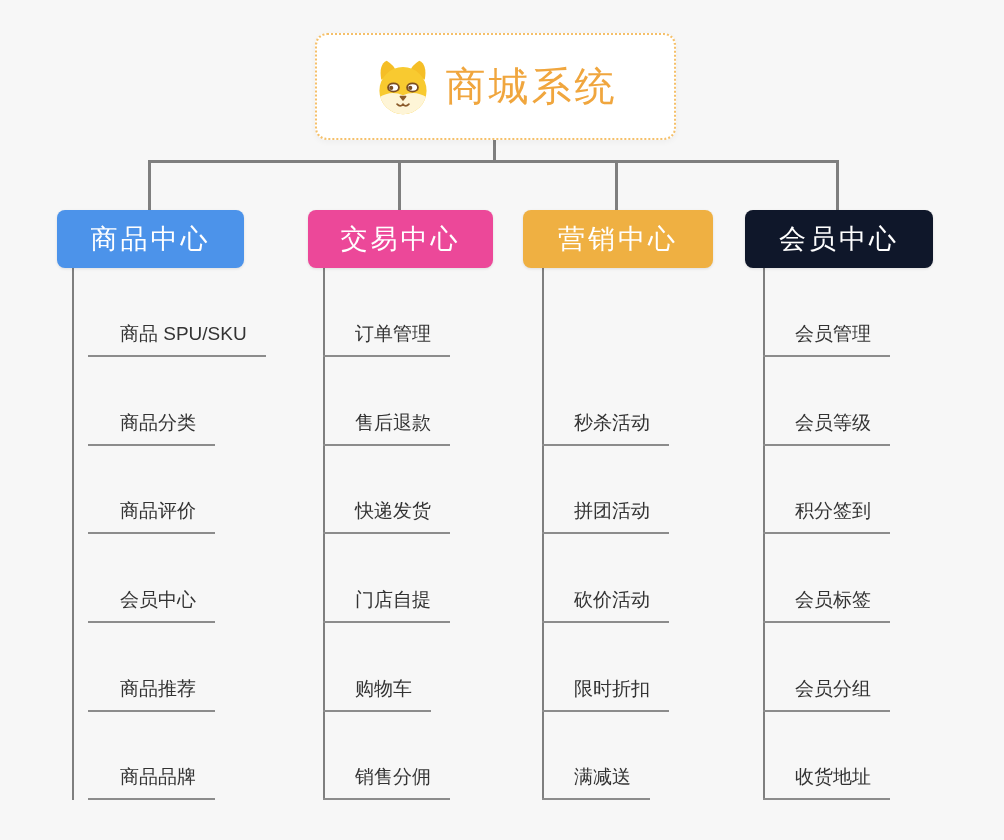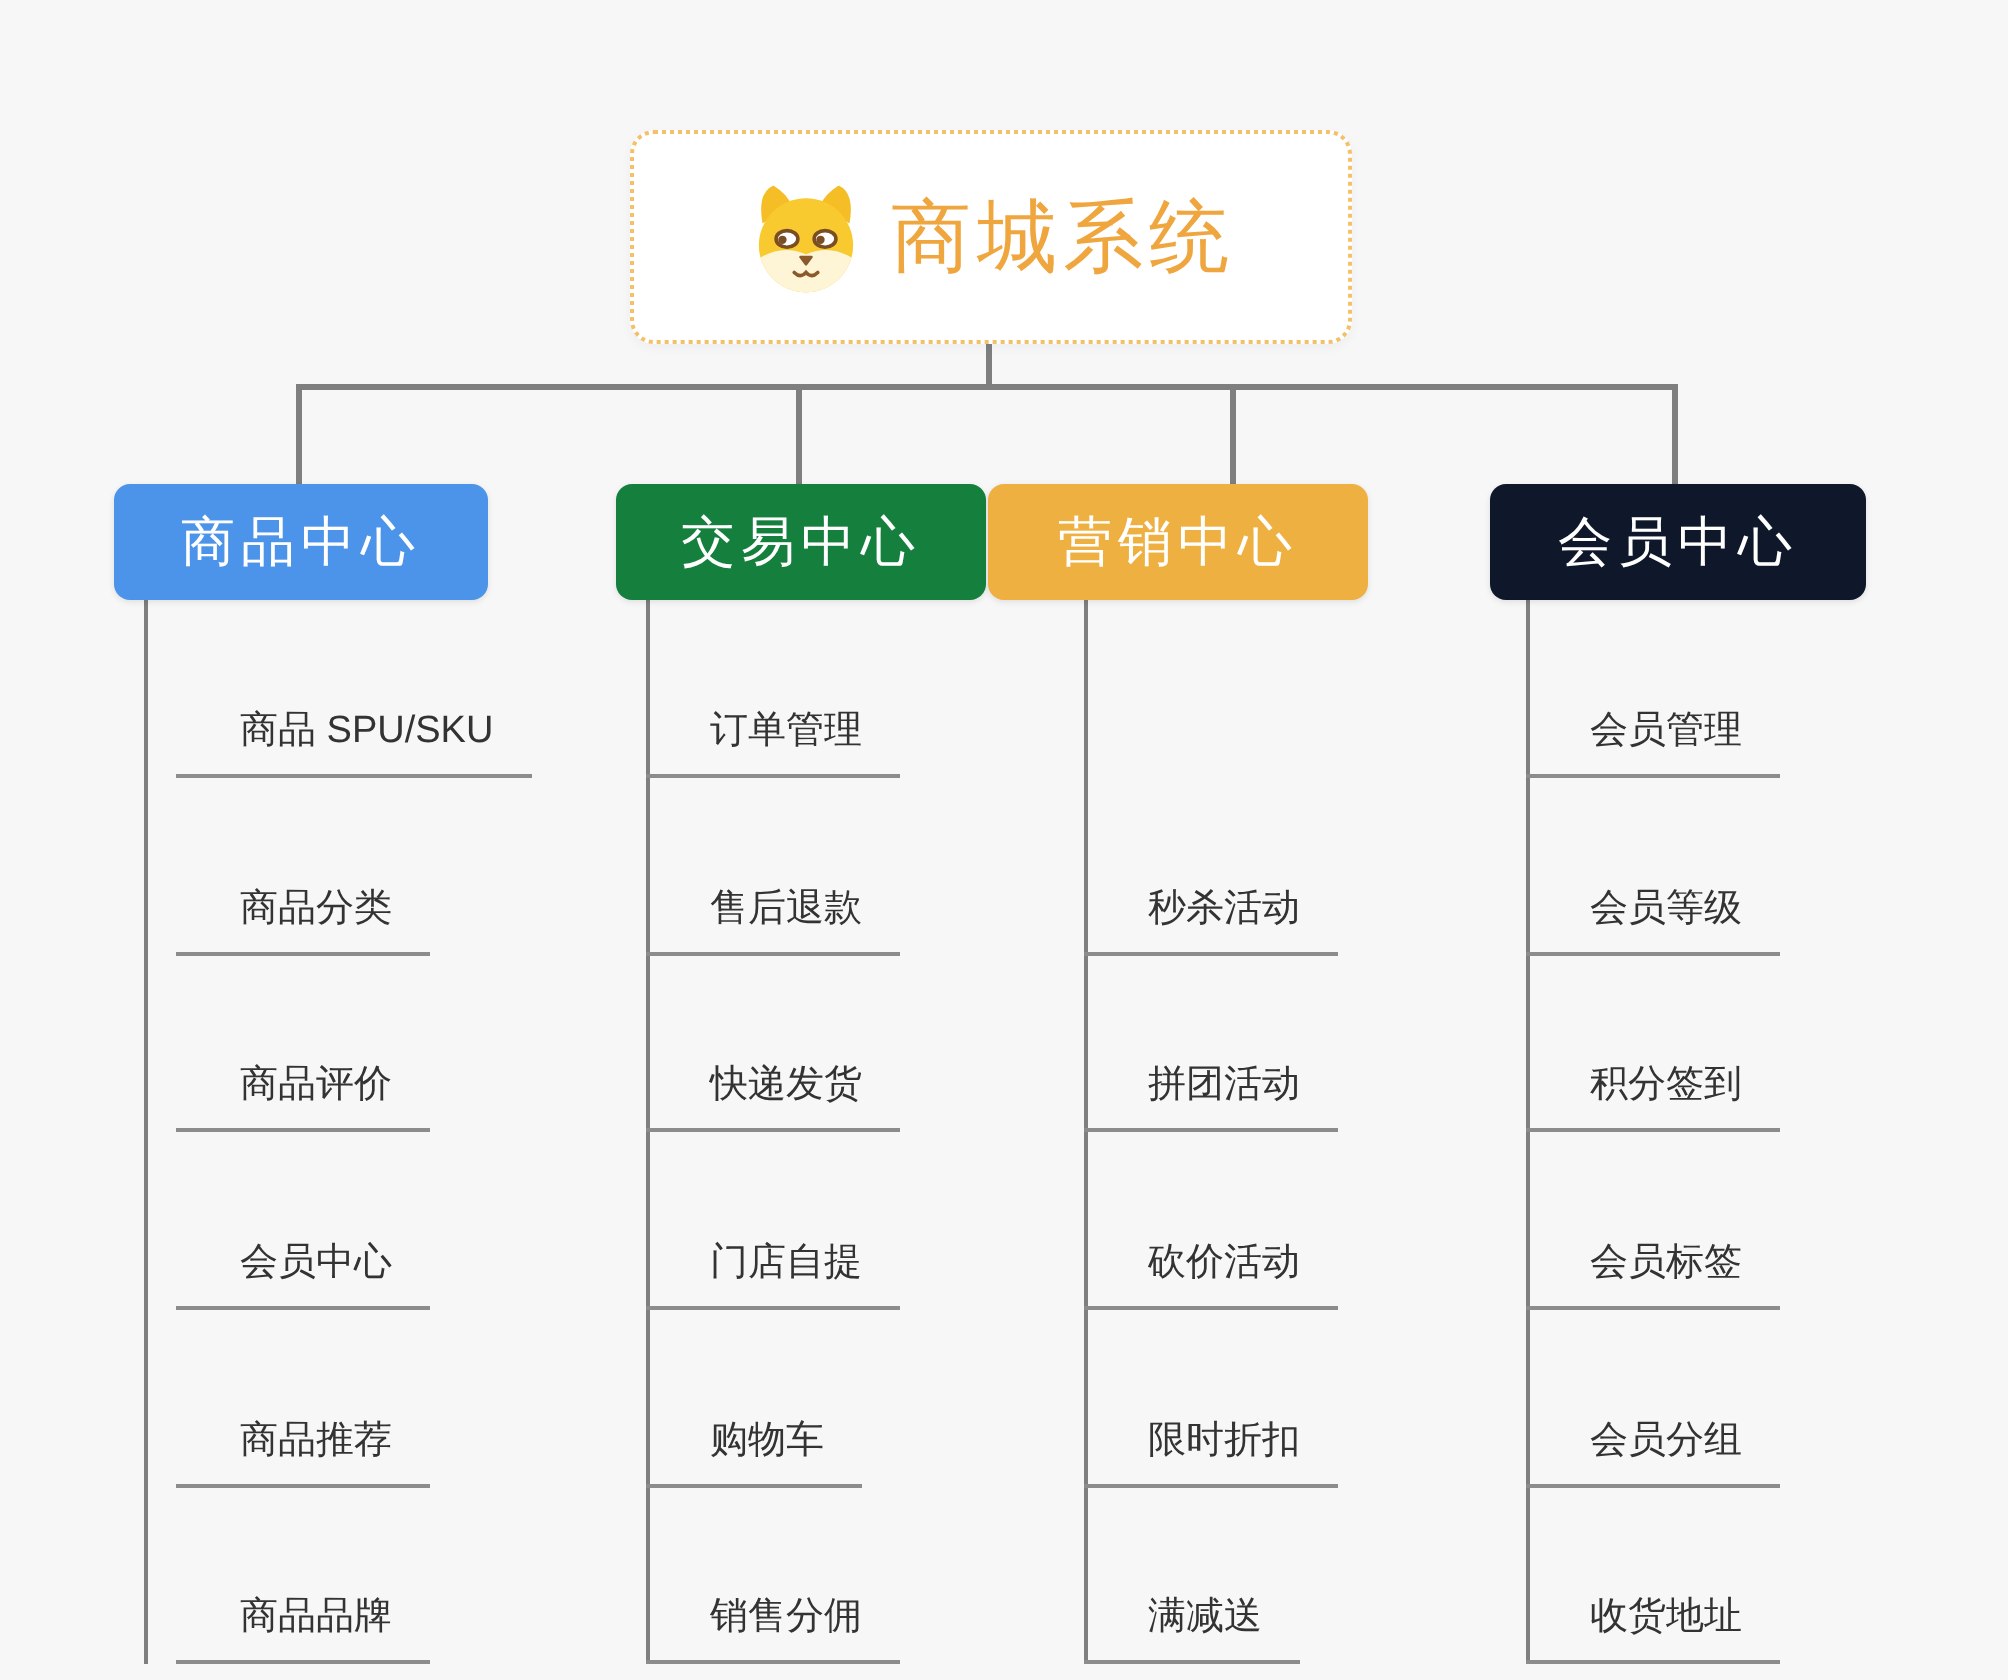--- a/index.html
+++ b/index.html
@@ -1,21 +1,21 @@
 <!DOCTYPE html>
 <html><head>
 <meta charset="utf-8">
 <style>
   html,body{margin:0;padding:0;}
   body{
     font-family:"Liberation Sans","DejaVu Sans",sans-serif;
     background:var(--bg,#F7F7F7);
     width:1004px;height:840px;overflow:hidden;
   }
-  .canvas{position:relative;width:1004px;height:784px;margin-top:32px;}
+  .canvas{position:relative;width:1004px;height:784px;}
 
   
   .root-node{
     position:absolute;left:315px;top:33px;width:361px;height:107px;
     background:#ffffff;border:2px dotted var(--root-border,#F5C06A);
     border-radius:12px;box-sizing:border-box;
     display:flex;align-items:center;justify-content:center;gap:14px;
     box-shadow:0 2px 6px rgba(0,0,0,0.04);
   }
   .root-title{
@@ -35,21 +35,21 @@
 
   
   .bbox{
     position:absolute;top:210px;height:58px;border-radius:8px;
     color:#ffffff;font-size:27px;letter-spacing:3px;
     display:flex;align-items:center;justify-content:center;
     white-space:nowrap;box-shadow:0 1px 3px rgba(0,0,0,0.10);text-align:center;
   }
   .b0{left:57px;width:187px}
   .b1{left:308px;width:185px}
-  .b2{left:494px;width:190px}
+  .b2{left:523px;width:190px}
   .b3{left:745px;width:188px}
 
   
   .leaf{
     position:absolute;
     font-size:19px;line-height:30px;
     padding:0 19px 6px 32px;
     border-bottom:2px solid var(--leaf-line,#8C8C8C);
     color:var(--leaf-text,#333333);
     white-space:nowrap;
@@ -92,21 +92,21 @@
         <ellipse cx="42.5" cy="32.5" rx="6" ry="4.6" fill="#FFFFFF" stroke="#7A4E22" stroke-width="2"></ellipse>
         <circle cx="40" cy="33" r="2.3" fill="#7A4E22"></circle>
         <path d="M29 42.5 L35 42.5 L32 46.5 Z" fill="#8A5A2A" stroke="#8A5A2A" stroke-width="1.5" stroke-linejoin="round"></path>
         <path d="M25.5 51 Q29 54.5 32 51 Q35 54.5 38.5 51" stroke="#8A5A2A" fill="none" stroke-width="2" stroke-linecap="round"></path>
       </svg>
     </span>
     <span class="root-title">商城系统</span>
   </div>
 
   <div class="bbox b0" style="background: rgb(76, 147, 234);">商品中心</div>
-  <div class="bbox b1" style="background: #15803d;">交易中心</div>
+  <div class="bbox b1" style="background: #ec4899;">交易中心</div>
   <div class="bbox b2" style="background: rgb(239, 176, 66);">营销中心</div>
   <div class="bbox b3" style="background: #0f172a;">会员中心</div>
 
   <div class="leaf c0 r0">商品 SPU/SKU</div>
   <div class="leaf c0 r1">商品分类</div>
   <div class="leaf c0 r2">商品评价</div>
   <div class="leaf c0 r3">会员中心</div>
   <div class="leaf c0 r4">商品推荐</div>
   <div class="leaf c0 r5">商品品牌</div>
 

